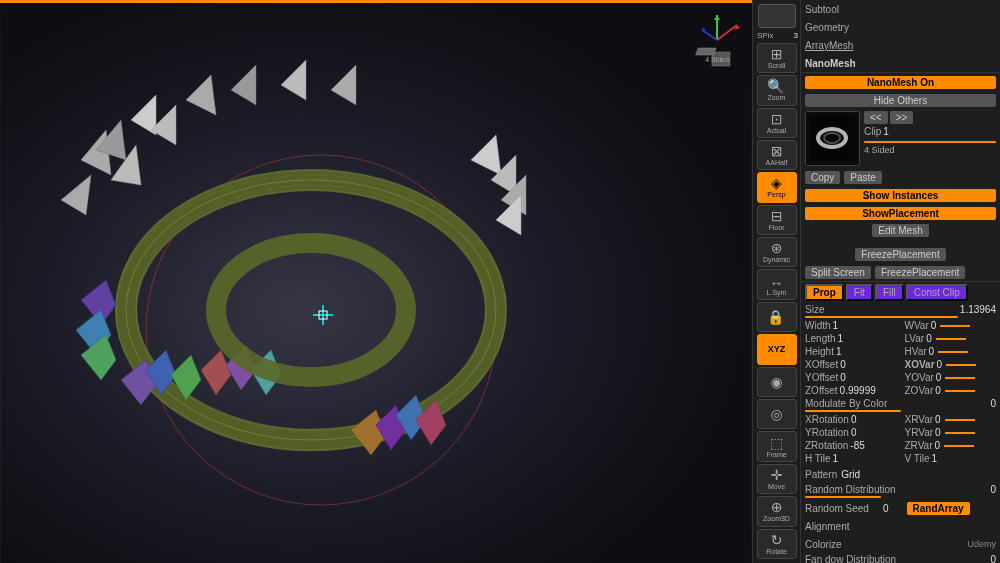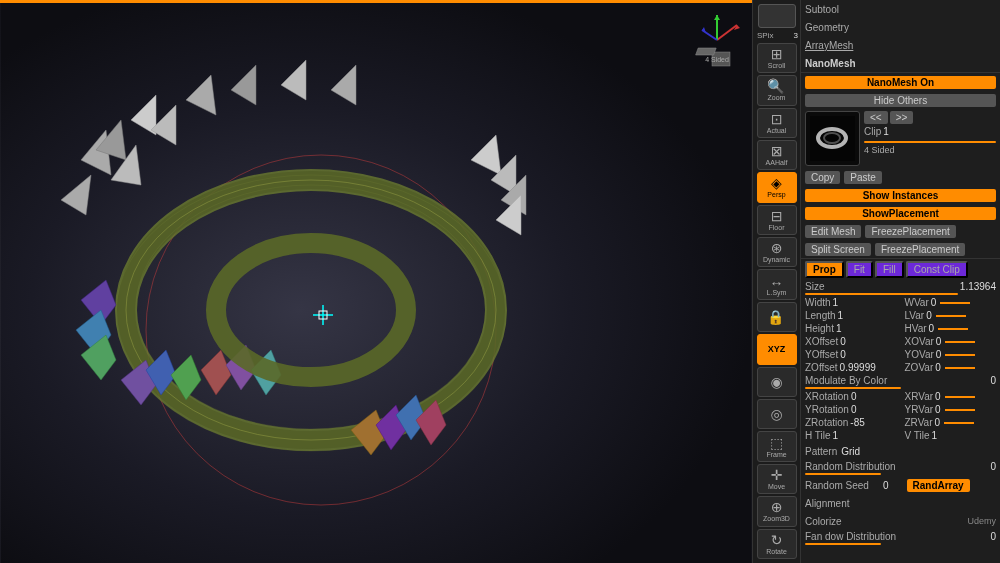--- a/index.html
+++ b/index.html
@@ -436,21 +436,21 @@
       </div>
 
       <div class="panel-row">
         <button class="orange-btn" style="width:100%;">Show Instances</button>
       </div>
 
       <div class="panel-row">
         <button class="orange-btn" style="width:100%;">ShowPlacement</button>
       </div>
 
-      <div class="panel-row" style="gap:4px;">
+      <div class="panel-row" style="gap:11px;flex-direction:column;">
         <button class="gray-btn">Edit Mesh</button>
         <button class="gray-btn">FreezePlacement</button>
       </div>
 
       <div class="panel-row" style="gap:4px;">
         <button class="gray-btn">Split Screen</button>
         <button class="gray-btn">FreezePlacement</button>
       </div>
     </div>
 
@@ -504,21 +504,21 @@
         <div style="height:2px;width:30px;background:#ff8c00;margin-left:2px;"></div>
       </div>
     </div>
 
     <div class="two-col">
       <div class="col-item">
         <span style="color:#aaa;">XOffset</span>
         <span style="color:#ddd;">0</span>
       </div>
       <div class="col-item">
-        <span style="color:#aaa;">XOVar</span>
+        <span style="color:#aaa;font-weight:bold;">XOVar</span>
         <span style="color:#ddd;">0</span>
         <div style="height:2px;width:30px;background:#ff8c00;margin-left:2px;"></div>
       </div>
     </div>
 
     <div class="two-col">
       <div class="col-item">
         <span style="color:#aaa;">YOffset</span>
         <span style="color:#ddd;">0</span>
       </div>

